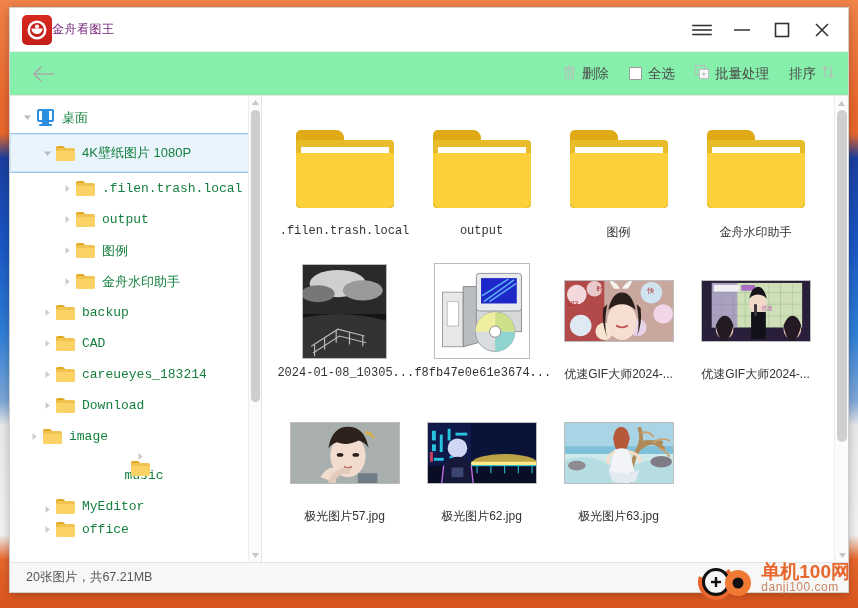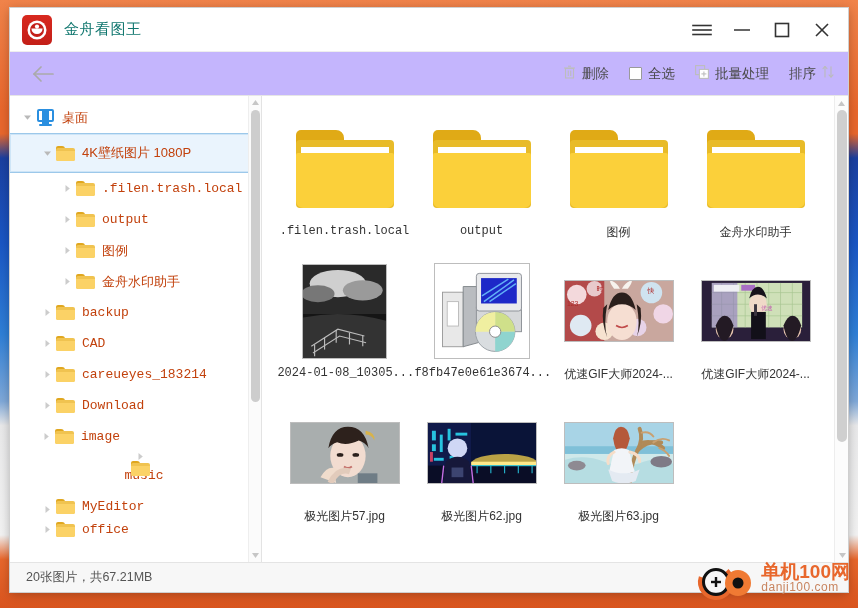--- a/index.html
+++ b/index.html
@@ -36,33 +36,33 @@
     border-bottom: 1px solid #eeeeee;
   }
   #app-icon {
     width: 30px; height: 30px; border-radius: 5px;
     background: linear-gradient(180deg,#d8291f 0%, #c31f18 100%);
     display: flex; align-items: center; justify-content: center;
     flex: 0 0 auto;
   }
   #app-icon svg { display:block; }
   #app-title {
-    font-size: 15px; color: #0f766e; margin-left: 12px;
+    font-size: 12px; color: #701a75; 
     letter-spacing: .5px; white-space: nowrap;
   }
   #win-ctrls { margin-left: auto; display: flex; align-items: center; }
   .wbtn {
     width: 40px; height: 36px; display: flex;
     align-items: center; justify-content: center;
     cursor: pointer;
   }
   
   #toolbar {
     height: 44px; min-height: 44px;
-    background: #c4b5fd;
+    background: #86efac;
     border-bottom: 1px solid #e6e6e6;
     display: flex; align-items: center;
     padding: 0 14px 0 18px;
   }
   #back-btn { width: 30px; height: 30px; display:flex; align-items:center; justify-content:center; cursor: pointer; }
   #tool-right { margin-left: auto; display: flex; align-items: center; gap: 20px; }
   .titem {
     display: flex; align-items: center; gap: 6px;
     font-size: 13.5px; color: #4a4a4a; cursor: pointer;
     white-space: nowrap;
@@ -94,21 +94,21 @@
     border-left: none; border-right: none;
     box-shadow: inset 0 0 0 1px rgba(156,200,234,.35);
     height: 40px;
   }
   .twist {
     width: 18px; min-width: 18px; display: flex;
     align-items: center; justify-content: center;
   }
   .twist svg { display:block; }
   .tlabel {
-    font-size: 13px; color: #c2410c; margin-left: 7px;
+    font-size: 13px; color: #15803d; margin-left: 7px;
     font-family: "Liberation Mono", "DejaVu Sans Mono", monospace;
   }
   .tlabel.cjk { font-family: "Liberation Sans","DejaVu Sans",sans-serif; font-size: 13px; }
   .folder-ic { width: 19px; min-width:19px; height: 15px; position: relative; display:block; }
   .folder-ic i {
     position: absolute; display: block;
   }
   .folder-ic .tab { left:0; top:0; width: 9px; height: 4px; background:#e0a71f; border-radius: 2px 3px 0 0; }
   .folder-ic .bk  { left:0; top:2px; width: 19px; height: 13px; background:#f0c350; border-radius: 2px; }
   .folder-ic .fr  { left:0; top:5px; width: 19px; height: 10px; background:#fbd266; border-radius: 0 0 2px 2px; }
@@ -432,21 +432,21 @@
                 <polygon points="1.5,1 5.8,4.5 1.5,8" fill="#cccccc"></polygon>
               </svg>
             </span>
             <span class="folder-ic">
               <i class="tab"></i>
               <i class="bk"></i>
               <i class="fr"></i>
             </span>
             <span class="tlabel">Download</span>
           </div>
-          <div class="tnode" style="padding-left: 27px;">
+          <div class="tnode" style="padding-left: 15px;">
             <span class="twist">
               <svg width="7" height="9" viewBox="0 0 7 9">
                 <polygon points="1.5,1 5.8,4.5 1.5,8" fill="#cccccc"></polygon>
               </svg>
             </span>
             <span class="folder-ic">
               <i class="tab"></i>
               <i class="bk"></i>
               <i class="fr"></i>
             </span>

